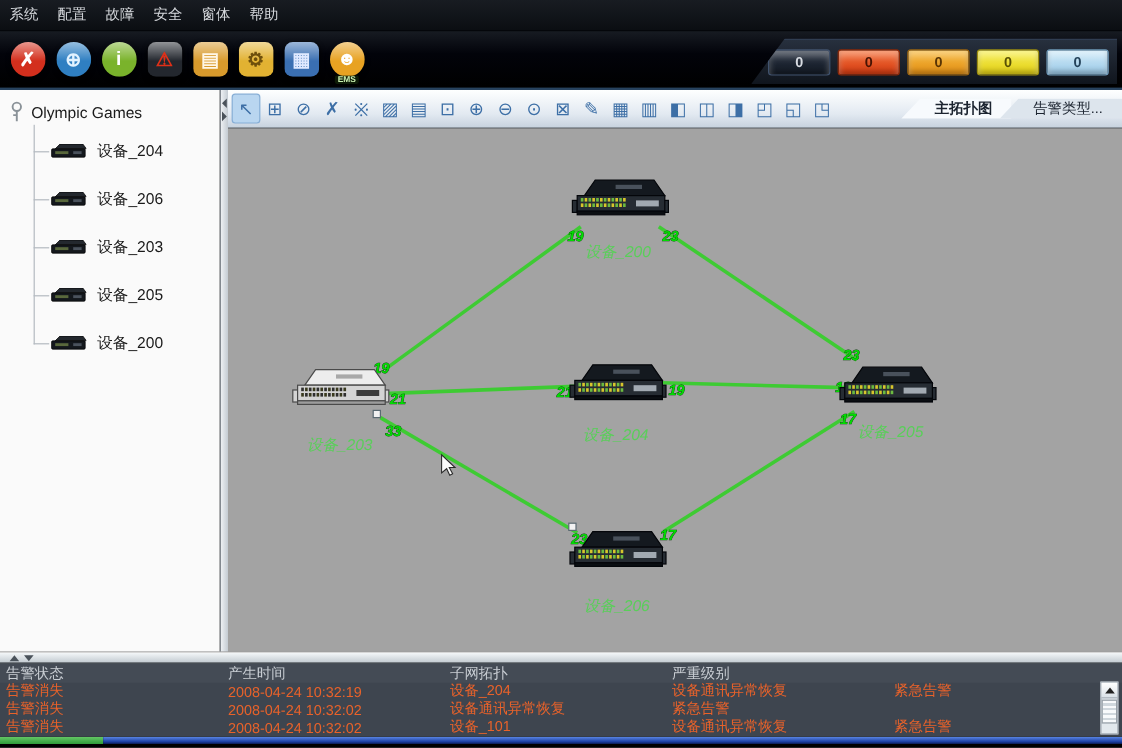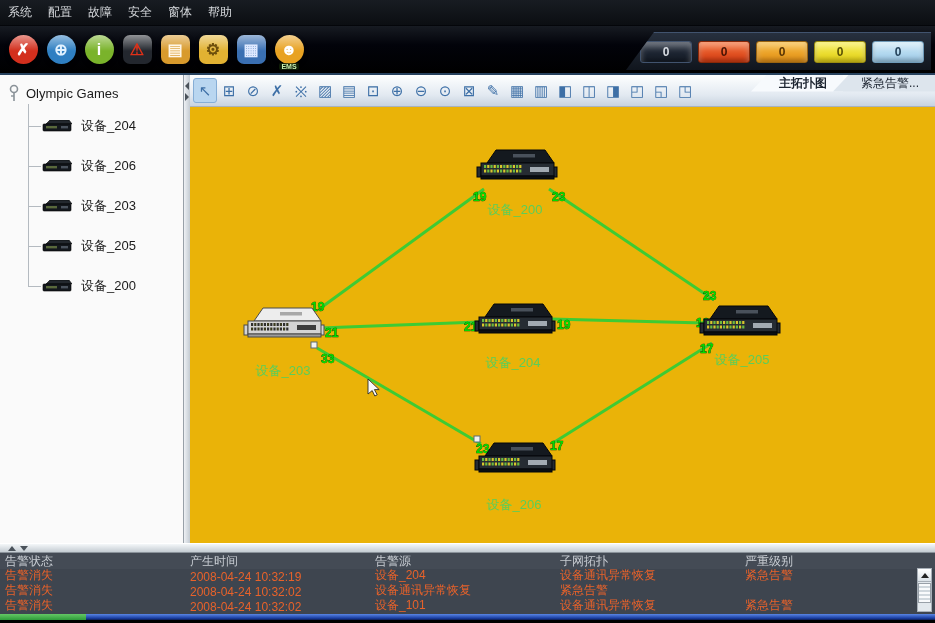--- a/index.html
+++ b/index.html
@@ -43,21 +43,21 @@
   .tri-l{width:0;height:0;border-top:4px solid transparent;border-bottom:4px solid transparent;border-right:4px solid #4a525a;}
   .tri-r{width:0;height:0;border-top:4px solid transparent;border-bottom:4px solid transparent;border-left:4px solid #4a525a;}
 
   .content{flex:1;display:flex;flex-direction:column;}
   .topo-toolbar{height:32px;background:linear-gradient(#feffff,#e2e9f1 65%,#c8d3df);
     border-bottom:1px solid #a8b2be;display:flex;align-items:center;}
   .tools{display:flex;align-items:center;padding-left:3px;}
   .tool{width:24px;height:25px;display:flex;align-items:center;justify-content:center;
     color:#3d6fa6;font-size:15px;border-radius:3px;cursor:pointer;border:1px solid transparent;}
   .tool.active{background:#b9d6f0;border:1px solid #86aed6;}
-  .tabs{margin-left:auto;display:flex;align-items:flex-start;height:32px;}
+  .tabs{margin-left:auto;display:flex;align-items:center;height:32px;}
   .tab{padding:0 16px 0 28px;display:flex;align-items:center;font-size:12px;color:#1c2430;
     background:#dde5ed;clip-path:polygon(16px 0,100% 0,100% 100%,0 100%);margin-left:-10px;cursor:pointer;}
   .tab.active{background:#f7fafd;font-weight:bold;}
   .canvas{flex:1;position:relative;}
   .canvas svg{position:absolute;inset:0;}
 
   
   .hsplit{height:10px;background:linear-gradient(#f4f7f9,#c4ccd2);border-top:1px solid #fff;
     border-bottom:1px solid #8a929a;position:relative;cursor:row-resize;}
   .hsplit .tri-u,.hsplit .tri-d{position:absolute;top:2px;width:0;height:0;
@@ -234,24 +234,24 @@
             <div class="tool">◧</div>
             <div class="tool">◫</div>
             <div class="tool">◨</div>
             <div class="tool">◰</div>
             <div class="tool">◱</div>
             <div class="tool">◳</div>
           </div>
         <div class="tabs">
 
         <div class="tab active">主拓扑图</div>
-            <div class="tab">紧急告警...</div>
-          </div>
-      </div>
-      <div class="canvas" id="canvas" style="background: #eab308;">
+            <div class="tab">告警类型...</div>
+          </div>
+      </div>
+      <div class="canvas" id="canvas" style="background: #a3a3a3; font-style: italic;">
         <svg id="topo-svg" width="745" height="436" viewBox="0 0 745 436">
             <line x1="294" y1="82" x2="132" y2="200" stroke="#3ecb33" stroke-width="3"></line>
             <line x1="359" y1="82" x2="524" y2="193" stroke="#3ecb33" stroke-width="3"></line>
             <line x1="130" y1="221" x2="289" y2="215" stroke="#3ecb33" stroke-width="3"></line>
             <line x1="361" y1="212" x2="514" y2="216" stroke="#3ecb33" stroke-width="3"></line>
             <line x1="127" y1="241" x2="291" y2="337" stroke="#3ecb33" stroke-width="3"></line>
             <line x1="522" y1="236" x2="363" y2="336" stroke="#3ecb33" stroke-width="3"></line>
             <text x="283" y="94" fill="#00dd00" font-size="12" font-weight="bold" paint-order="stroke" stroke="#003b00" stroke-width="0.6">19</text>
             <text x="121" y="204" fill="#00dd00" font-size="12" font-weight="bold" paint-order="stroke" stroke="#003b00" stroke-width="0.6">19</text>
             <text x="362" y="94" fill="#00dd00" font-size="12" font-weight="bold" paint-order="stroke" stroke="#003b00" stroke-width="0.6">23</text>
@@ -447,21 +447,20 @@
   <div class="hsplit">
     <span class="tri-u"></span>
     <span class="tri-d"></span>
   </div>
 
   <div class="alarm-area">
     <div class="alarm-header">
 
     <div class="alarm-hcell">告警状态</div>
         <div class="alarm-hcell">产生时间</div>
-        <div class="alarm-hcell">告警源</div>
         <div class="alarm-hcell">子网拓扑</div>
         <div class="alarm-hcell">严重级别</div>
       </div>
     <div class="alarm-body" id="alarm-body" style="color: rgb(232, 98, 42);">
 
     <div class="alarm-row">
           <div class="alarm-cell">告警消失</div>
           <div class="alarm-cell">2008-04-24 10:32:19</div>
           <div class="alarm-cell">设备_204</div>
           <div class="alarm-cell">设备通讯异常恢复</div>

